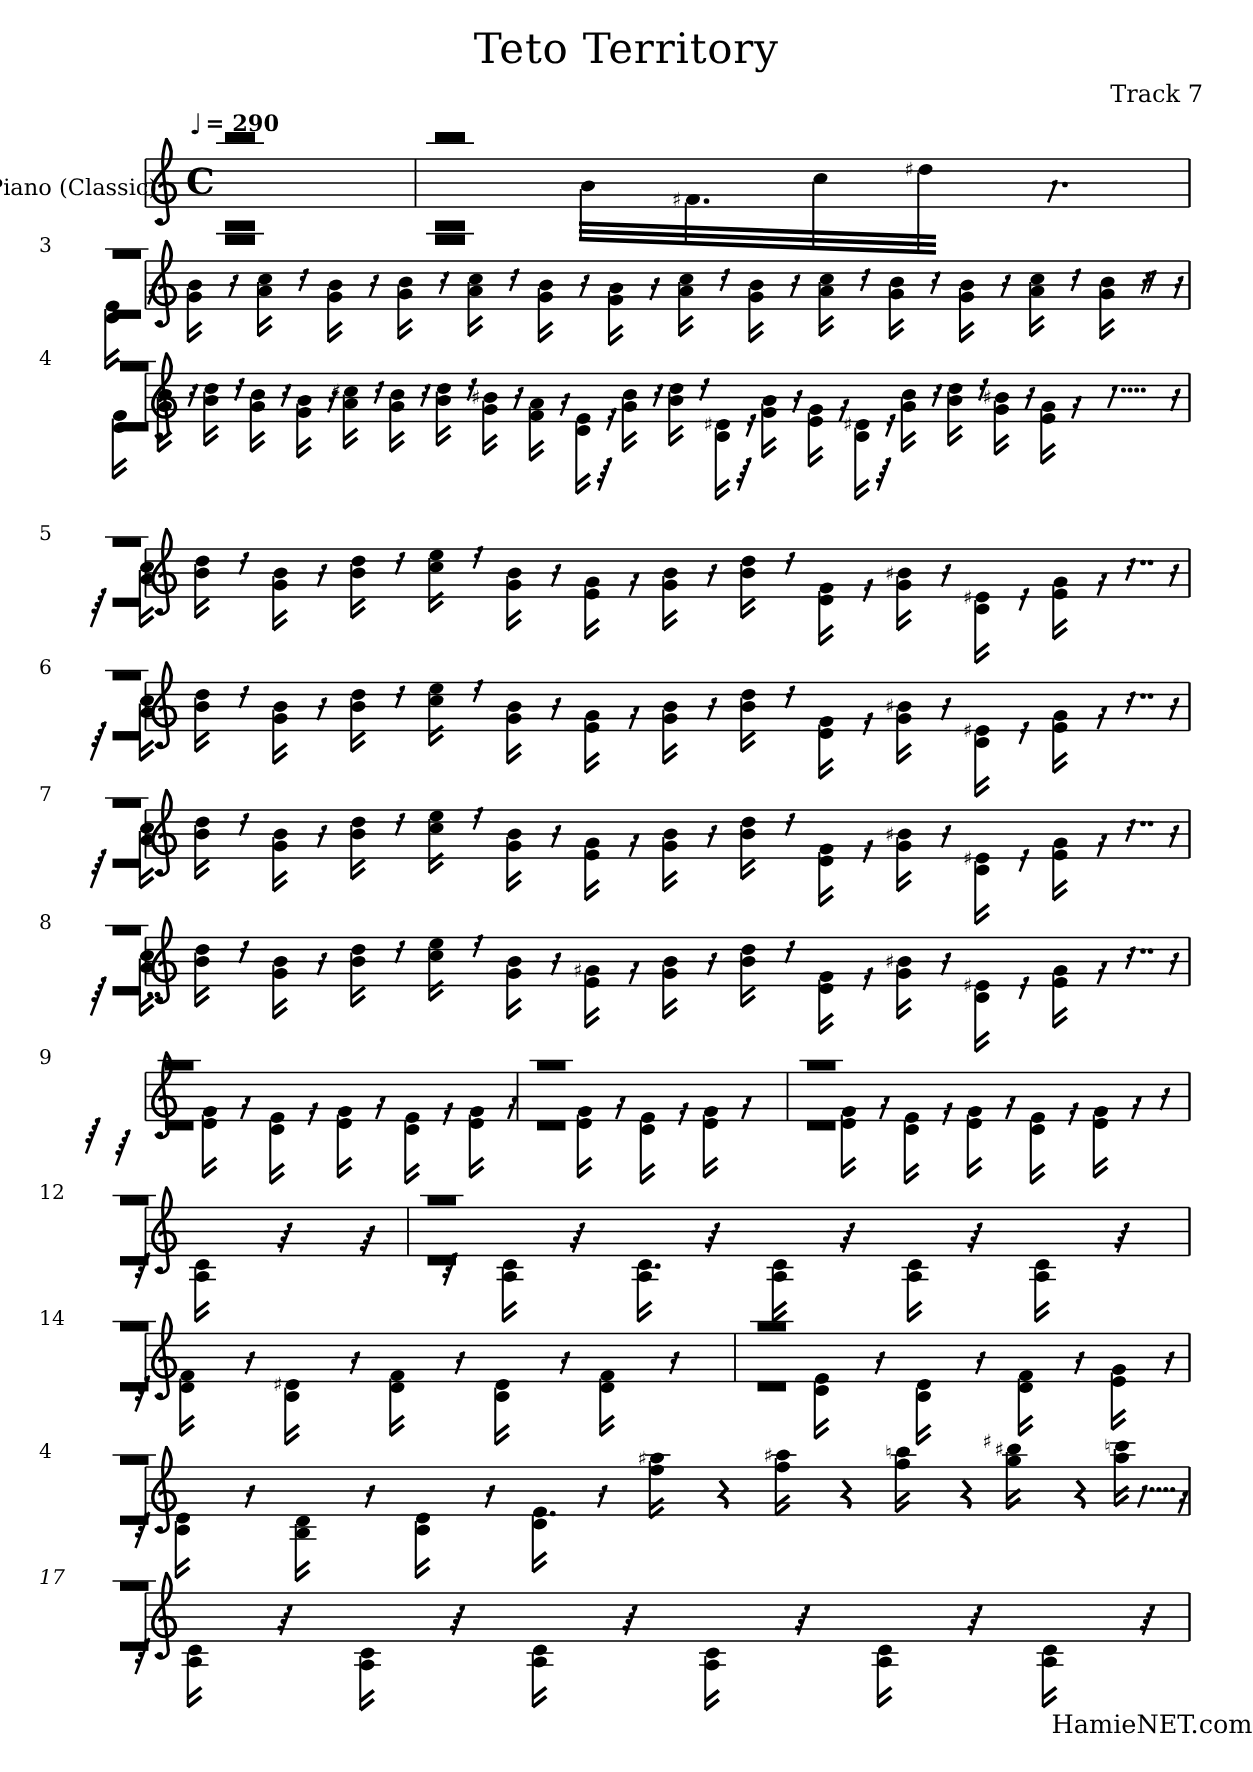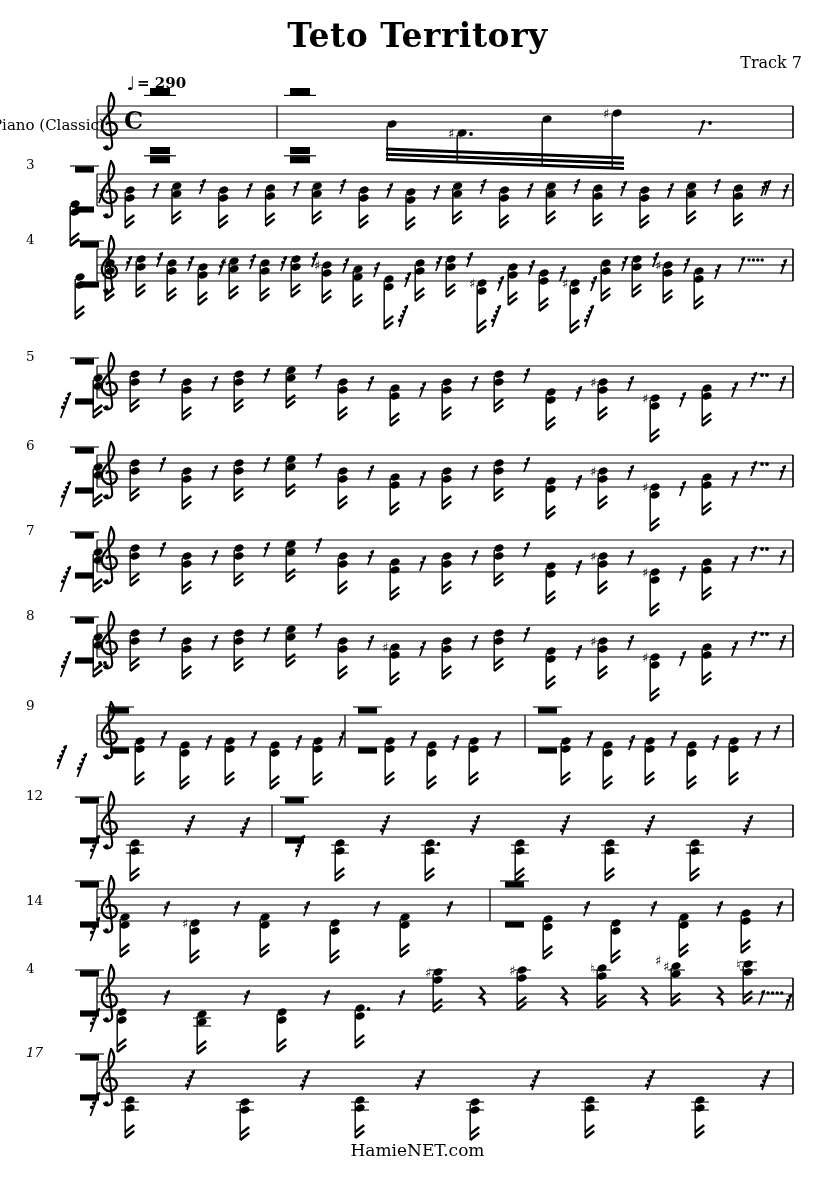--- a/index.html
+++ b/index.html
@@ -1,26 +1,26 @@
 <!DOCTYPE html>
 <html><head>
 <meta charset="utf-8">
 <style>
   html,body{margin:0;padding:0;background:#fff;}
   .page{position:relative;width:835px;height:1181px;background:#ffffff;color:#000;
         font-family:"DejaVu Serif",serif;overflow:hidden;}
   .title{position:absolute;left:0;right:0;top:16px;text-align:center;
-         font-size:33px;font-weight:bold;letter-spacing:.5px;}
+         font-size:28px;font-weight:normal;letter-spacing:.5px;}
   .track{position:absolute;right:33px;top:53px;font-size:16px;}
   .tempo{position:absolute;left:126px;top:72px;font-size:15px;font-weight:bold;}
   .tempo .q{font-family:"DejaVu Sans",sans-serif;font-size:19px;font-weight:normal;
             vertical-align:-2px;margin-right:2px;}
   .instrument{position:absolute;left:-8px;top:116px;font-size:15px;white-space:nowrap;}
   .mnum{position:absolute;left:26px;font-size:13.5px;}
-  .footer{position:absolute;left:0;right:0;top:1140px;text-align:center;font-size:17px;}
+  .footer{position:absolute;left:0;right:0;top:1140px;text-align:right;font-size:17px;}
   #score{position:absolute;left:0;top:0;pointer-events:none;}
 </style>
 </head>
 <body>
 
 <div class="page">
   <div class="title">Teto Territory</div>
   <div class="track">Track 7</div>
   <div class="tempo"><span class="q">♩</span><span>= 290</span></div>
   <div class="instrument">Piano (Classic)</div>
@@ -1475,18 +1475,18 @@
     </svg>
   <div id="measure-layer">
       <div class="mnum" style="top: 156px;">3</div>
       <div class="mnum" style="top: 231px;">4</div>
       <div class="mnum" style="top: 348px;">5</div>
       <div class="mnum" style="top: 437px;">6</div>
       <div class="mnum" style="top: 522px;">7</div>
       <div class="mnum" style="top: 607px;">8</div>
       <div class="mnum" style="top: 697px;">9</div>
       <div class="mnum" style="top: 787px;">12</div>
-      <div class="mnum" style="top: 871px; margin-top: 21px;">14</div>
+      <div class="mnum" style="top: 871px;">14</div>
       <div class="mnum" style="top: 960px;">4</div>
       <div class="mnum" style="top: 1044px; font-style: italic;">17</div>
     </div>
   <div class="footer">HamieNET.com</div>
 </div>
 
 </body></html>

